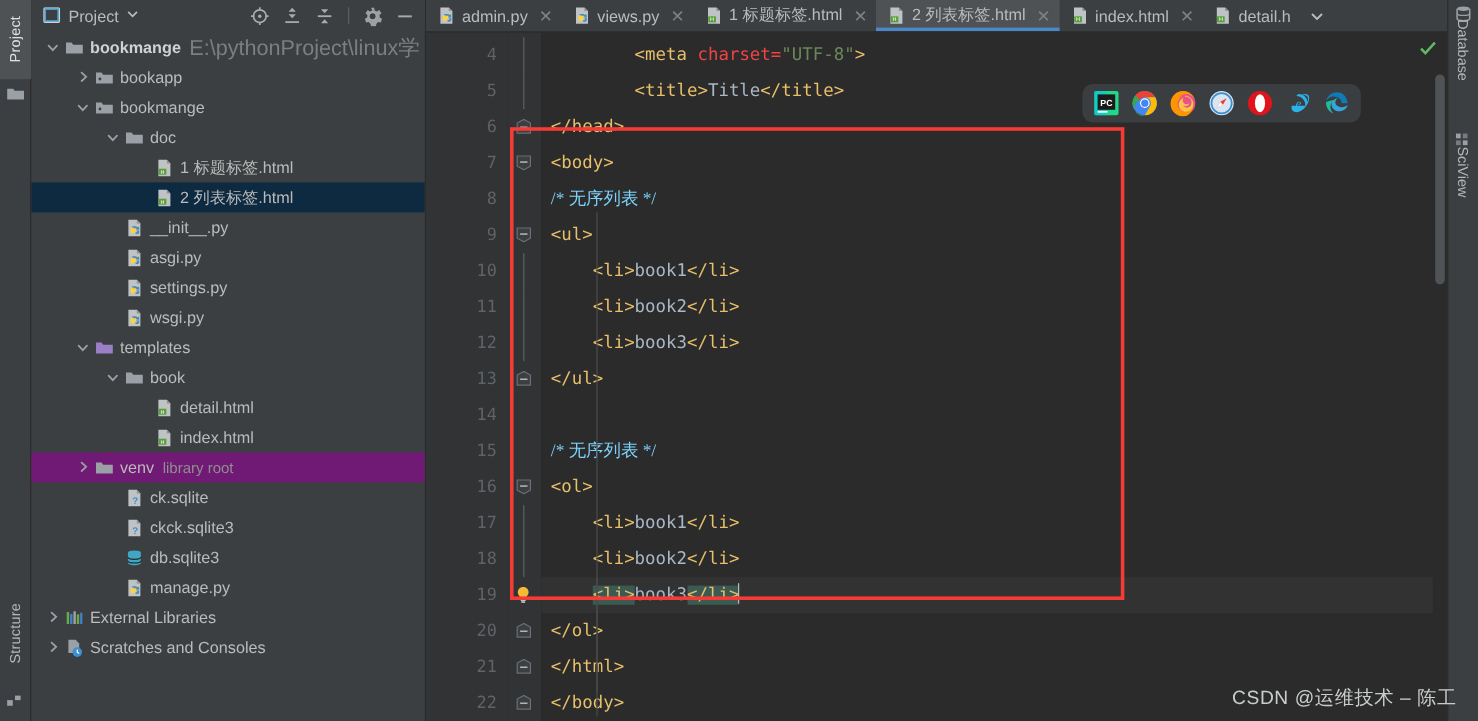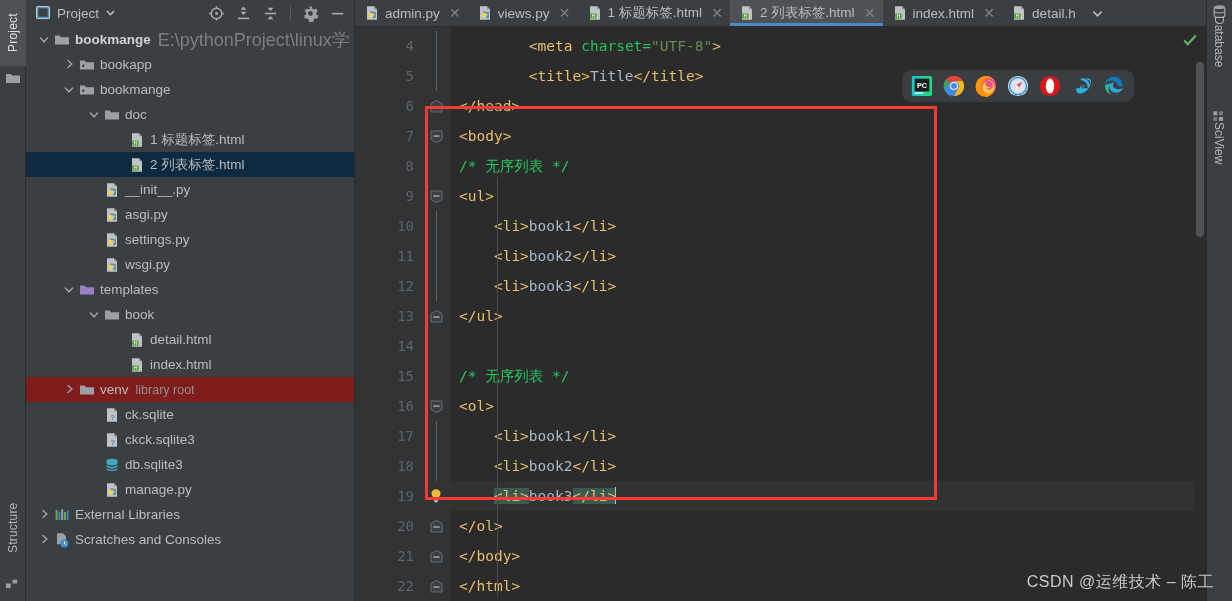--- a/index.html
+++ b/index.html
@@ -47,21 +47,21 @@
   .ph-btn { width: 21px; height: 20px; display: flex; align-items: center;
             justify-content: center; flex: 0 0 21px; }
   .ph-sep { width: 1px; height: 14px; background: #5a5d5e; margin: 0 3px; }
 
   .tree { flex: 1; overflow: hidden; padding-top: 1px; position: relative; }
   .row {
     height: 25px; display: flex; align-items: center;
     font-size: 13.5px; color: #bbbbbb; white-space: nowrap;
   }
   .row.sel { background: #0d2a40; }
-  .row.venv { background: #7f1d1d; }
+  .row.venv { background: #701a75; }
   .arrow { width: 13px; height: 13px; flex: 0 0 13px; margin-right: 3px; }
   .ficon { width: 16px; height: 16px; flex: 0 0 16px; margin-right: 5px; }
   .rname { line-height: 1; }
   .rname.bold { font-weight: bold; color: #cfd2d4; }
   .rpath { color: #7b7f82; font-size: 18px; margin-left: 7px; }
   .rlabel { color: #8e8f8f; font-size: 12.5px; margin-left: 7px; }
 
   
   .editor-area {
     flex: 1; height: 601px; display: flex; flex-direction: column;
@@ -114,24 +114,24 @@
   .bulb { position: absolute; left: 4px; top: 6px; width: 18px; height: 18px; }
 
   .codecol {
     flex: 1; position: relative; background: #2b2b2b;
     font-family: "DejaVu Sans Mono", monospace; font-size: 14.5px;
     padding-top: 4px; overflow: hidden;
   }
   .cline { height: 30px; line-height: 30px; white-space: pre; padding-left: 8px; }
   .cline.current { background: #323232; }
   .tag { color: #e8bf6a; }
-  .attr { color: #22c55e; }
+  .attr { color: #ef4444; }
   .aval { color: #6a8759; }
   .txt { color: #a9b7c6; }
-  .cmt { color: #22c55e; }
+  .cmt { color: #7dd3fc; font-family: Liberation Serif, serif; }
   .hl { background: #3a5a52; }
   .caret {
     display: inline-block; width: 1px; height: 17px; background: #bbbbbb;
     vertical-align: -3px; margin-left: -1px;
   }
 
   
   .indent-guide {
     position: absolute; width: 1px; background: #4b4b4b;
   }
@@ -685,22 +685,22 @@
           <div class="cline"><span class="txt">    </span><span class="tag">&lt;li&gt;</span><span class="txt">book2</span><span class="tag">&lt;/li&gt;</span></div>
           <div class="cline"><span class="txt">    </span><span class="tag">&lt;li&gt;</span><span class="txt">book3</span><span class="tag">&lt;/li&gt;</span></div>
           <div class="cline"><span class="tag">&lt;/ul&gt;</span></div>
           <div class="cline"></div>
           <div class="cline"><span class="cmt">/* 无序列表 */</span></div>
           <div class="cline"><span class="tag">&lt;ol&gt;</span></div>
           <div class="cline"><span class="txt">    </span><span class="tag">&lt;li&gt;</span><span class="txt">book1</span><span class="tag">&lt;/li&gt;</span></div>
           <div class="cline"><span class="txt">    </span><span class="tag">&lt;li&gt;</span><span class="txt">book2</span><span class="tag">&lt;/li&gt;</span></div>
           <div class="cline current"><span class="txt">    </span><span class="tag hl">&lt;li&gt;</span><span class="txt">book3</span><span class="tag hl">&lt;/li&gt;</span><span class="caret"></span></div>
           <div class="cline"><span class="tag">&lt;/ol&gt;</span></div>
+          <div class="cline"><span class="tag">&lt;/html&gt;</span></div>
           <div class="cline"><span class="tag">&lt;/body&gt;</span></div>
-          <div class="cline"><span class="tag">&lt;/html&gt;</span></div>
           <div class="indent-guide" style="left: 46px; top: 150px; height: 420px;"></div>
           <div class="indent-guide" style="left: 46px; top: 455px; height: 95px;"></div>
         </div>
       <div class="vscroll">
         <div class="vthumb"></div>
       </div>
     </div>
 
     <div class="browser-strip" id="browserstrip" style="right:72px; top:70px;border-radius:9px;">
         <span class="bicon" title="PyCharm"><svg viewBox="0 0 24 24" width="22" height="22">

